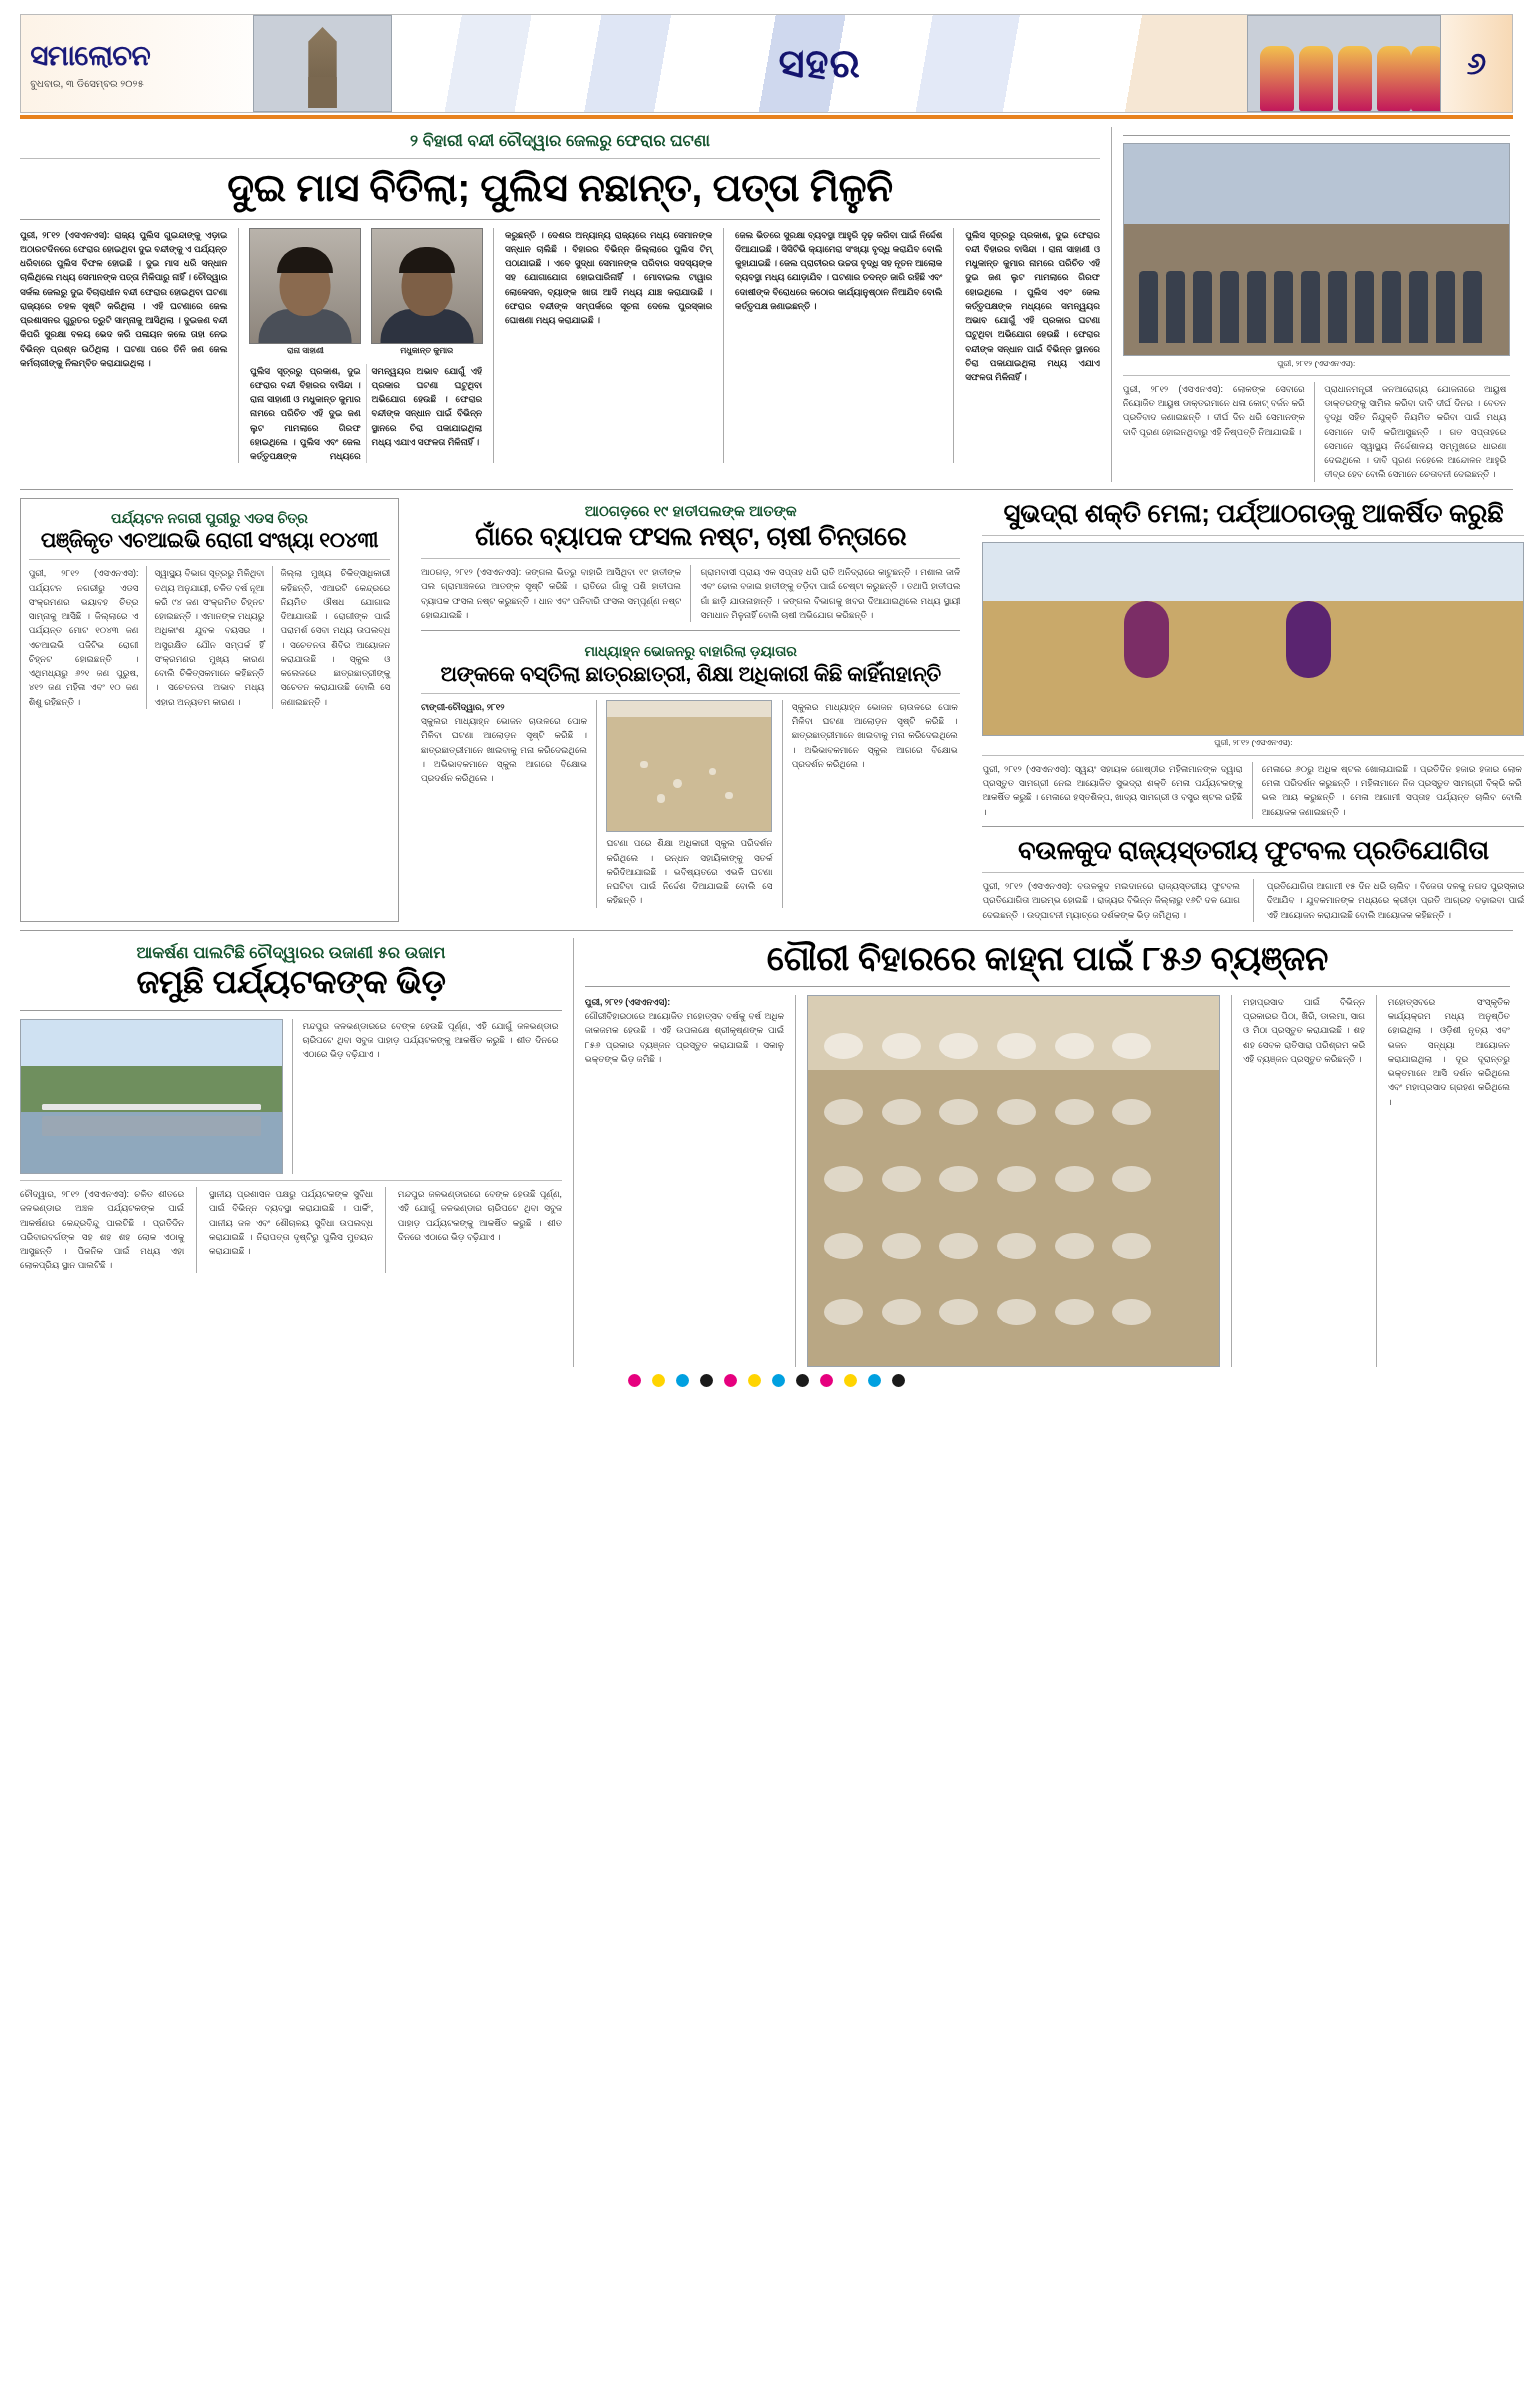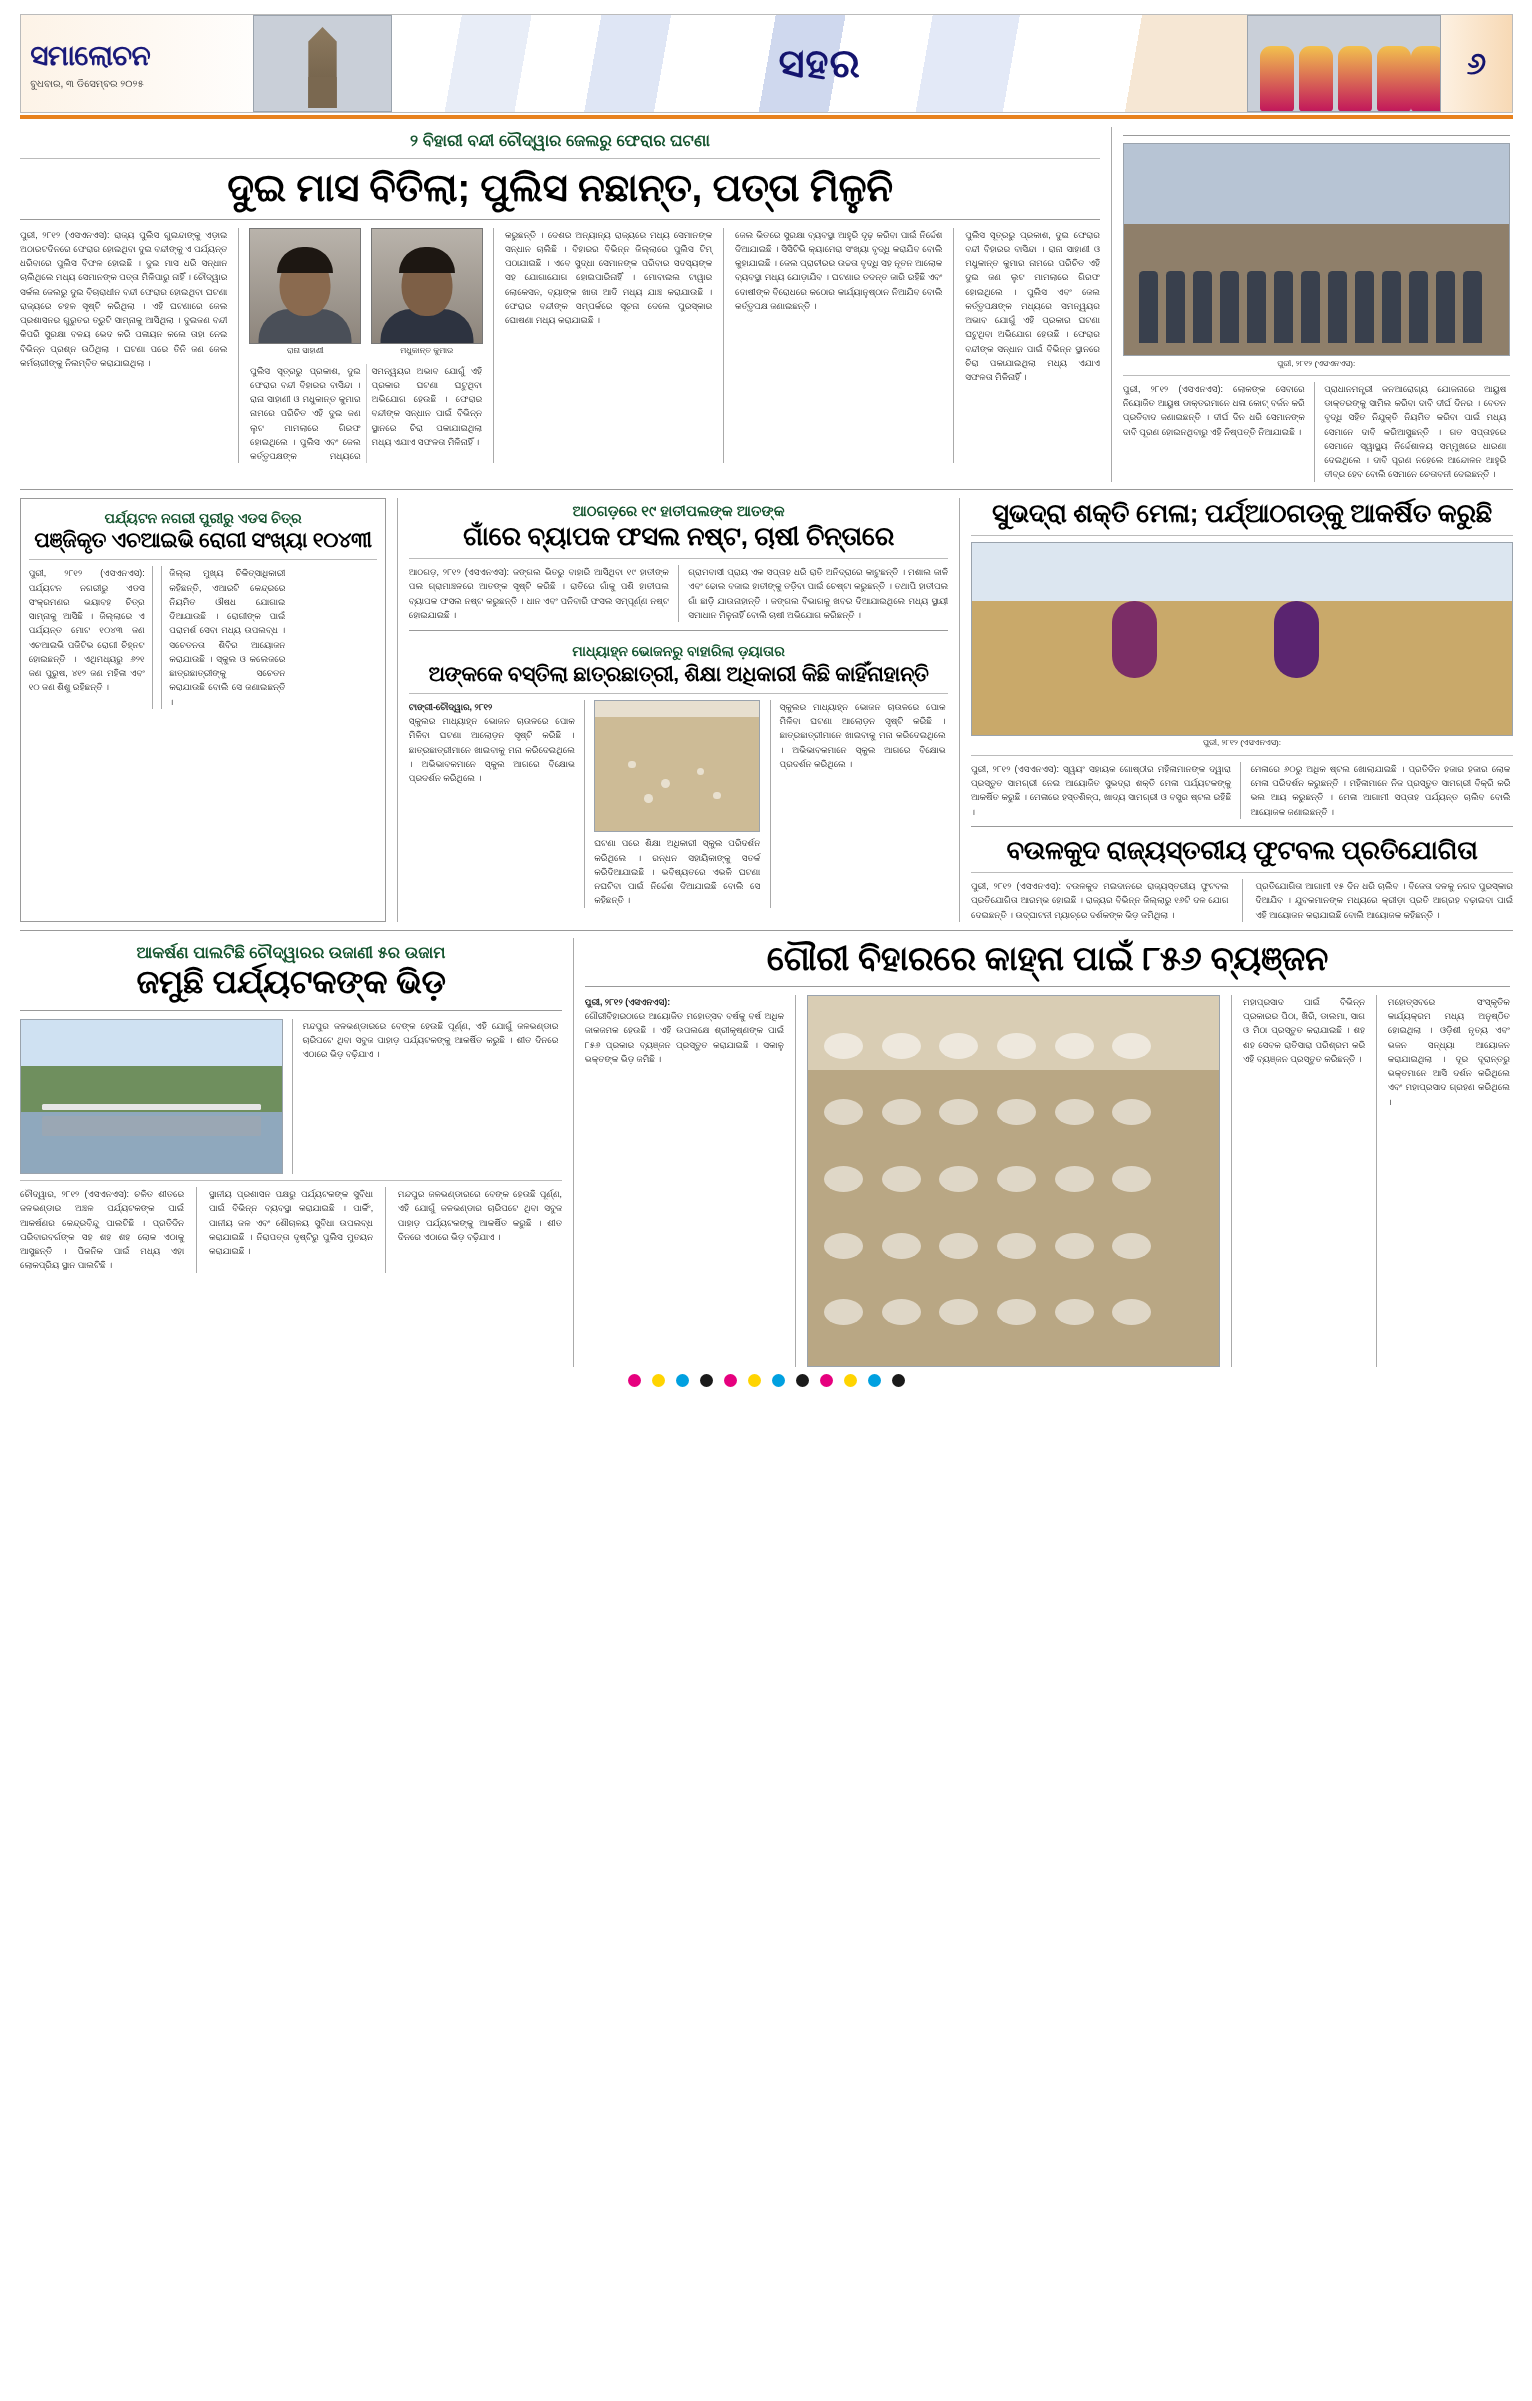--- a/index.html
+++ b/index.html
@@ -174,21 +174,21 @@
   <div class="mast-rule"></div>
 
   <div class="rowwrap" style="margin-top:7.7px;">
 
     <div style="width:1080px;">
       <div class="kicker">୨ ବିହାରୀ ବନ୍ଦୀ ଚୌଦ୍ୱାର ଜେଲରୁ ଫେରାର ଘଟଣା</div>
       <div class="hr-thin"></div>
       <div class="headline">ଦୁଇ ମାସ ବିତିଲା; ପୁଲିସ ନଛାନ୍ତ, ପତ୍ତା ମିଳୁନି</div>
       <div class="hr"></div>
 
-      <div style="display:flex; gap:11px;">
+      <div style="display:flex; gap:11px;font-weight:bold;">
         <div style="width:209px;">
           <div class="body-txt">ପୁରୀ, ୨୮୧୨ (ଏସଏନଏସ): ରାଜ୍ୟ ପୁଲିସ ଗୁଇନ୍ଦାଙ୍କୁ ଏଡ଼ାଇ ଅଠାରଟଦିନରେ ଫେରାର ହୋଇଥିବା ଦୁଇ ବନ୍ଦୀଙ୍କୁ ଏ ପର୍ଯ୍ୟନ୍ତ ଧରିବାରେ ପୁଲିସ ବିଫଳ ହୋଇଛି । ଦୁଇ ମାସ ଧରି ସନ୍ଧାନ ଚାଲିଥିଲେ ମଧ୍ୟ ସେମାନଙ୍କ ପତ୍ତା ମିଳିପାରୁ ନାହିଁ । ଚୌଦ୍ୱାର ସର୍କଲ ଜେଲରୁ ଦୁଇ ବିଚାରାଧୀନ ବନ୍ଦୀ ଫେରାର ହୋଇଥିବା ଘଟଣା ରାଜ୍ୟରେ ଚହଳ ସୃଷ୍ଟି କରିଥିଲା । ଏହି ଘଟଣାରେ ଜେଲ ପ୍ରଶାସନର ଗୁରୁତର ତ୍ରୁଟି ସାମ୍ନାକୁ ଆସିଥିଲା । ଦୁଇଜଣ ବନ୍ଦୀ କିପରି ସୁରକ୍ଷା ବଳୟ ଭେଦ କରି ପଳାୟନ କଲେ ତାହା ନେଇ ବିଭିନ୍ନ ପ୍ରଶ୍ନ ଉଠିଥିଲା । ଘଟଣା ପରେ ତିନି ଜଣ ଜେଲ କର୍ମଚାରୀଙ୍କୁ ନିଲମ୍ବିତ କରାଯାଇଥିଲା ।</div>
         </div>
         <div class="divider-v"></div>
         <div style="width:232px;">
           <div style="display:flex; gap:9.3px; justify-content:center;">
             <div>
               <div class="mug">
                 <div class="body"></div>
                 <div class="face"></div>
@@ -256,20 +256,21 @@
   <div class="rowwrap">
 
     <div style="width:379px;" class="box">
       <div style="padding:6.2px 7.7px;">
         <div class="kicker" style="font-size:14px;">ପର୍ଯ୍ୟଟନ ନଗରୀ ପୁରୀରୁ ଏଡସ ଚିତ୍ର</div>
         <div class="headline h3">ପଞ୍ଜିକୃତ ଏଚଆଇଭି ରୋଗୀ ସଂଖ୍ୟା ୧୦୪୩ୀ</div>
         <div class="hr-thin"></div>
         <div style="display:flex; gap:7.7px;">
           <div style="width:116px;" class="body-txt">ପୁରୀ, ୨୮୧୨ (ଏସଏନଏସ): ପର୍ଯ୍ୟଟନ ନଗରୀରୁ ଏଡସ ସଂକ୍ରମଣର ଭୟାବହ ଚିତ୍ର ସାମ୍ନାକୁ ଆସିଛି । ଜିଲ୍ଲାରେ ଏ ପର୍ଯ୍ୟନ୍ତ ମୋଟ ୧୦୪୩ ଜଣ ଏଚଆଇଭି ପଜିଟିଭ ରୋଗୀ ଚିହ୍ନଟ ହୋଇଛନ୍ତି । ଏଥିମଧ୍ୟରୁ ୬୨୧ ଜଣ ପୁରୁଷ, ୪୧୨ ଜଣ ମହିଳା ଏବଂ ୧୦ ଜଣ ଶିଶୁ ରହିଛନ୍ତି ।</div>
           <div class="divider-v"></div>
+          <div style="width:116px;" class="body-txt">ସ୍ୱାସ୍ଥ୍ୟ ବିଭାଗ ସୂତ୍ରରୁ ମିଳିଥିବା ତଥ୍ୟ ଅନୁଯାୟୀ, ଚଳିତ ବର୍ଷ ନୂଆ କରି ୯୪ ଜଣ ସଂକ୍ରମିତ ଚିହ୍ନଟ ହୋଇଛନ୍ତି । ଏମାନଙ୍କ ମଧ୍ୟରୁ ଅଧିକାଂଶ ଯୁବକ ବୟସର । ଅସୁରକ୍ଷିତ ଯୌନ ସମ୍ପର୍କ ହିଁ ସଂକ୍ରମଣର ମୁଖ୍ୟ କାରଣ ବୋଲି ଚିକିତ୍ସକମାନେ କହିଛନ୍ତି । ସଚେତନତା ଅଭାବ ମଧ୍ୟ ଏହାର ଅନ୍ୟତମ କାରଣ ।</div>
           <div class="divider-v"></div>
           <div style="width:116px;" class="body-txt">ଜିଲ୍ଲା ମୁଖ୍ୟ ଚିକିତ୍ସାଧିକାରୀ କହିଛନ୍ତି, ଏଆରଟି କେନ୍ଦ୍ରରେ ନିୟମିତ ଔଷଧ ଯୋଗାଇ ଦିଆଯାଉଛି । ରୋଗୀଙ୍କ ପାଇଁ ପରାମର୍ଶ ସେବା ମଧ୍ୟ ଉପଲବ୍ଧ । ସଚେତନତା ଶିବିର ଆୟୋଜନ କରାଯାଉଛି । ସ୍କୁଲ ଓ କଲେଜରେ ଛାତ୍ରଛାତ୍ରୀଙ୍କୁ ସଚେତନ କରାଯାଉଛି ବୋଲି ସେ ଜଣାଇଛନ୍ତି ।</div>
         </div>
       </div>
     </div>
 
     <div class="divider-v"></div>
 
     <div style="width:542px;">
       <div>

